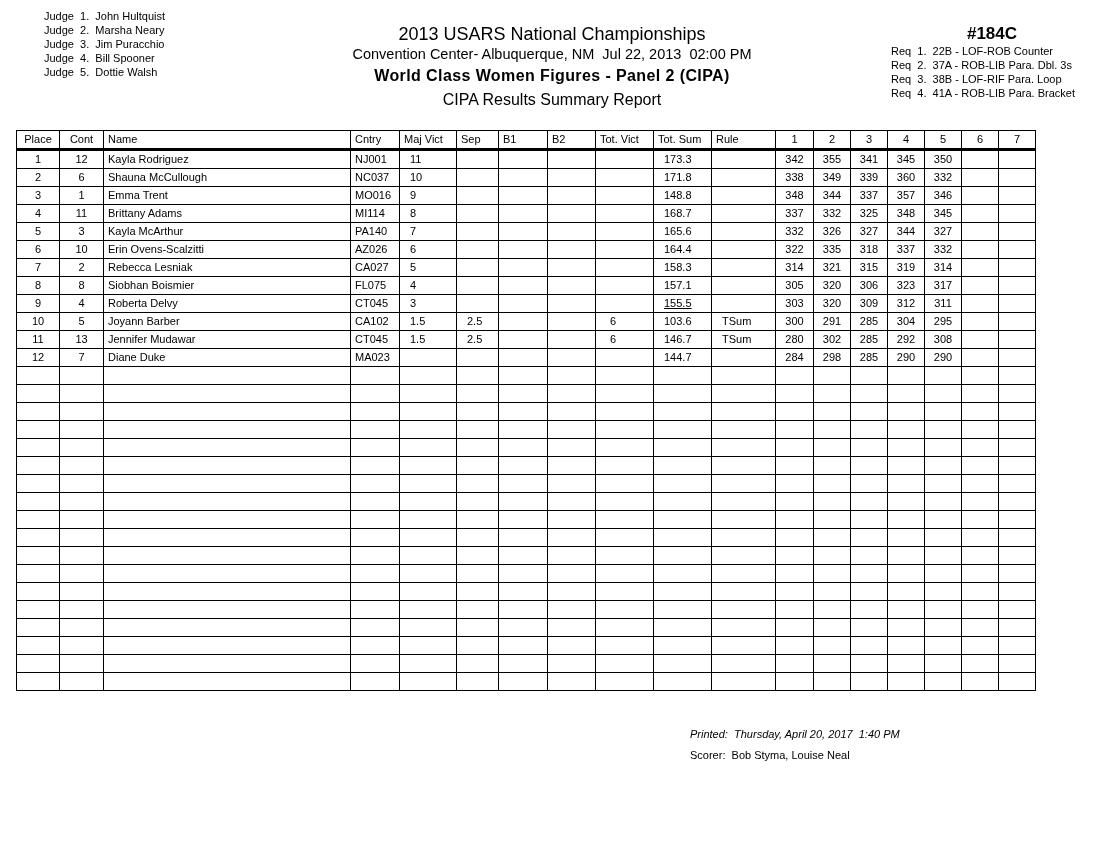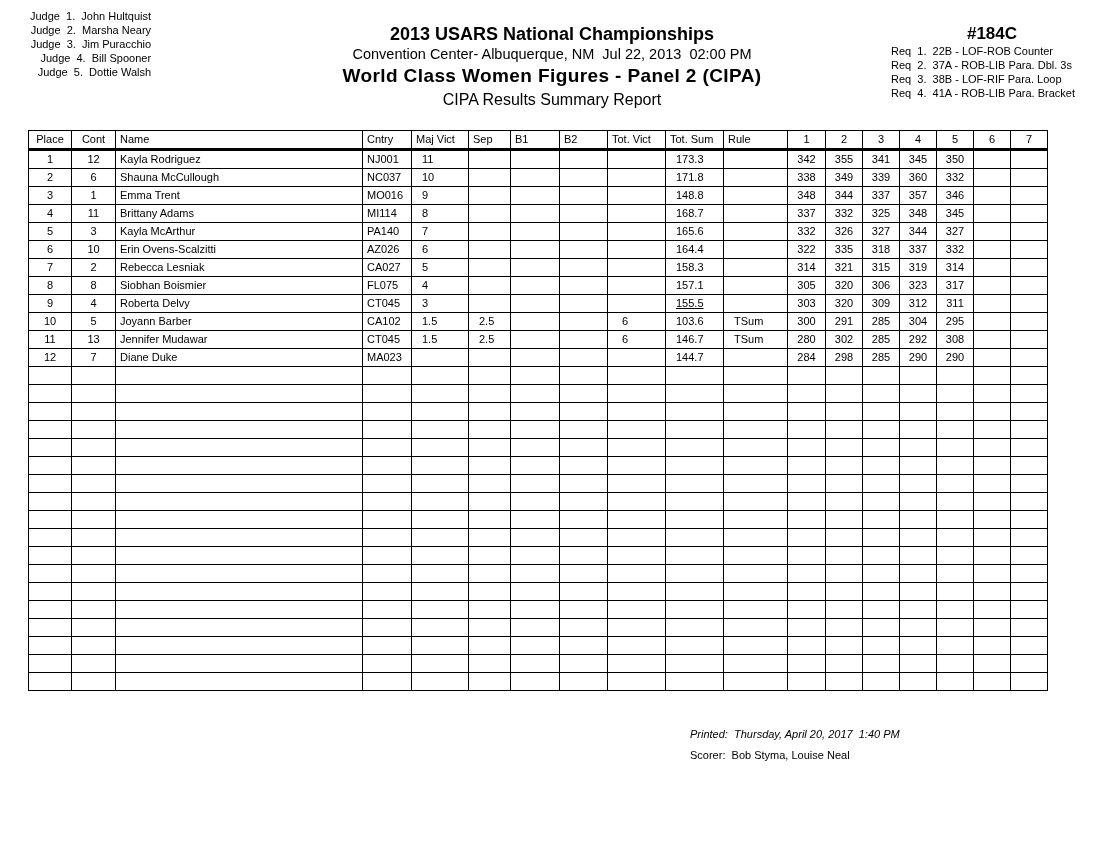--- a/index.html
+++ b/index.html
@@ -1,29 +1,29 @@
 <!DOCTYPE html>
 <html><head>
 <meta charset="utf-8">
 <style>
   html, body { margin:0; padding:0; background:#ffffff; }
   body { width:1100px; height:850px; position:relative; overflow:hidden;
          font-family:"Liberation Sans", sans-serif; color:#000; }
-  .judges { position:absolute; left:30px; top:9px; font-size:11px; line-height:14px;text-align:right; }
+  .judges { position:absolute; left:44px; top:9px; font-size:11px; line-height:14px; }
   .judges div { white-space:pre; }
   .center { position:absolute; left:300px; width:504px; text-align:center; }
-  .t1 { top:23px; font-size:18px; font-weight:bold; line-height:22px; }
+  .t1 { top:23px; font-size:18px; font-weight:normal; line-height:22px; }
   .t2 { top:45px; font-size:14.5px; line-height:18px; white-space:pre; }
-  .t3 { top:64px; font-size:19px; font-weight:bold; line-height:24px; letter-spacing:0.4px; }
+  .t3 { top:64px; font-size:16px; font-weight:bold; line-height:24px; letter-spacing:0.4px; }
   .t4 { top:90px; font-size:16px; line-height:20px; }
   .event-no { position:absolute; left:930px; top:24px; width:124px; text-align:center;
               font-size:17px; font-weight:bold; line-height:20px; }
   .reqs { position:absolute; left:891px; top:44px; font-size:11px; line-height:14px; }
   .reqs div { white-space:pre; }
-  table.results { position:absolute; left:28px; top:130px; border-collapse:collapse;
+  table.results { position:absolute; left:16px; top:130px; border-collapse:collapse;
                   table-layout:fixed; font-size:11px; }
   table.results th, table.results td { border:1.5px solid #000; height:17px; padding:0 4px;
                   overflow:hidden; white-space:nowrap; font-weight:normal; line-height:17px; }
   table.results thead th { border-bottom:3px solid #000; }
   .c { text-align:center; }
   .l { text-align:left; }
   .footer { position:absolute; left:690px; font-size:11px; line-height:14px; white-space:pre; }
   .f1 { top:727px;font-style:italic; }
   .f2 { top:748px; }
 </style>

